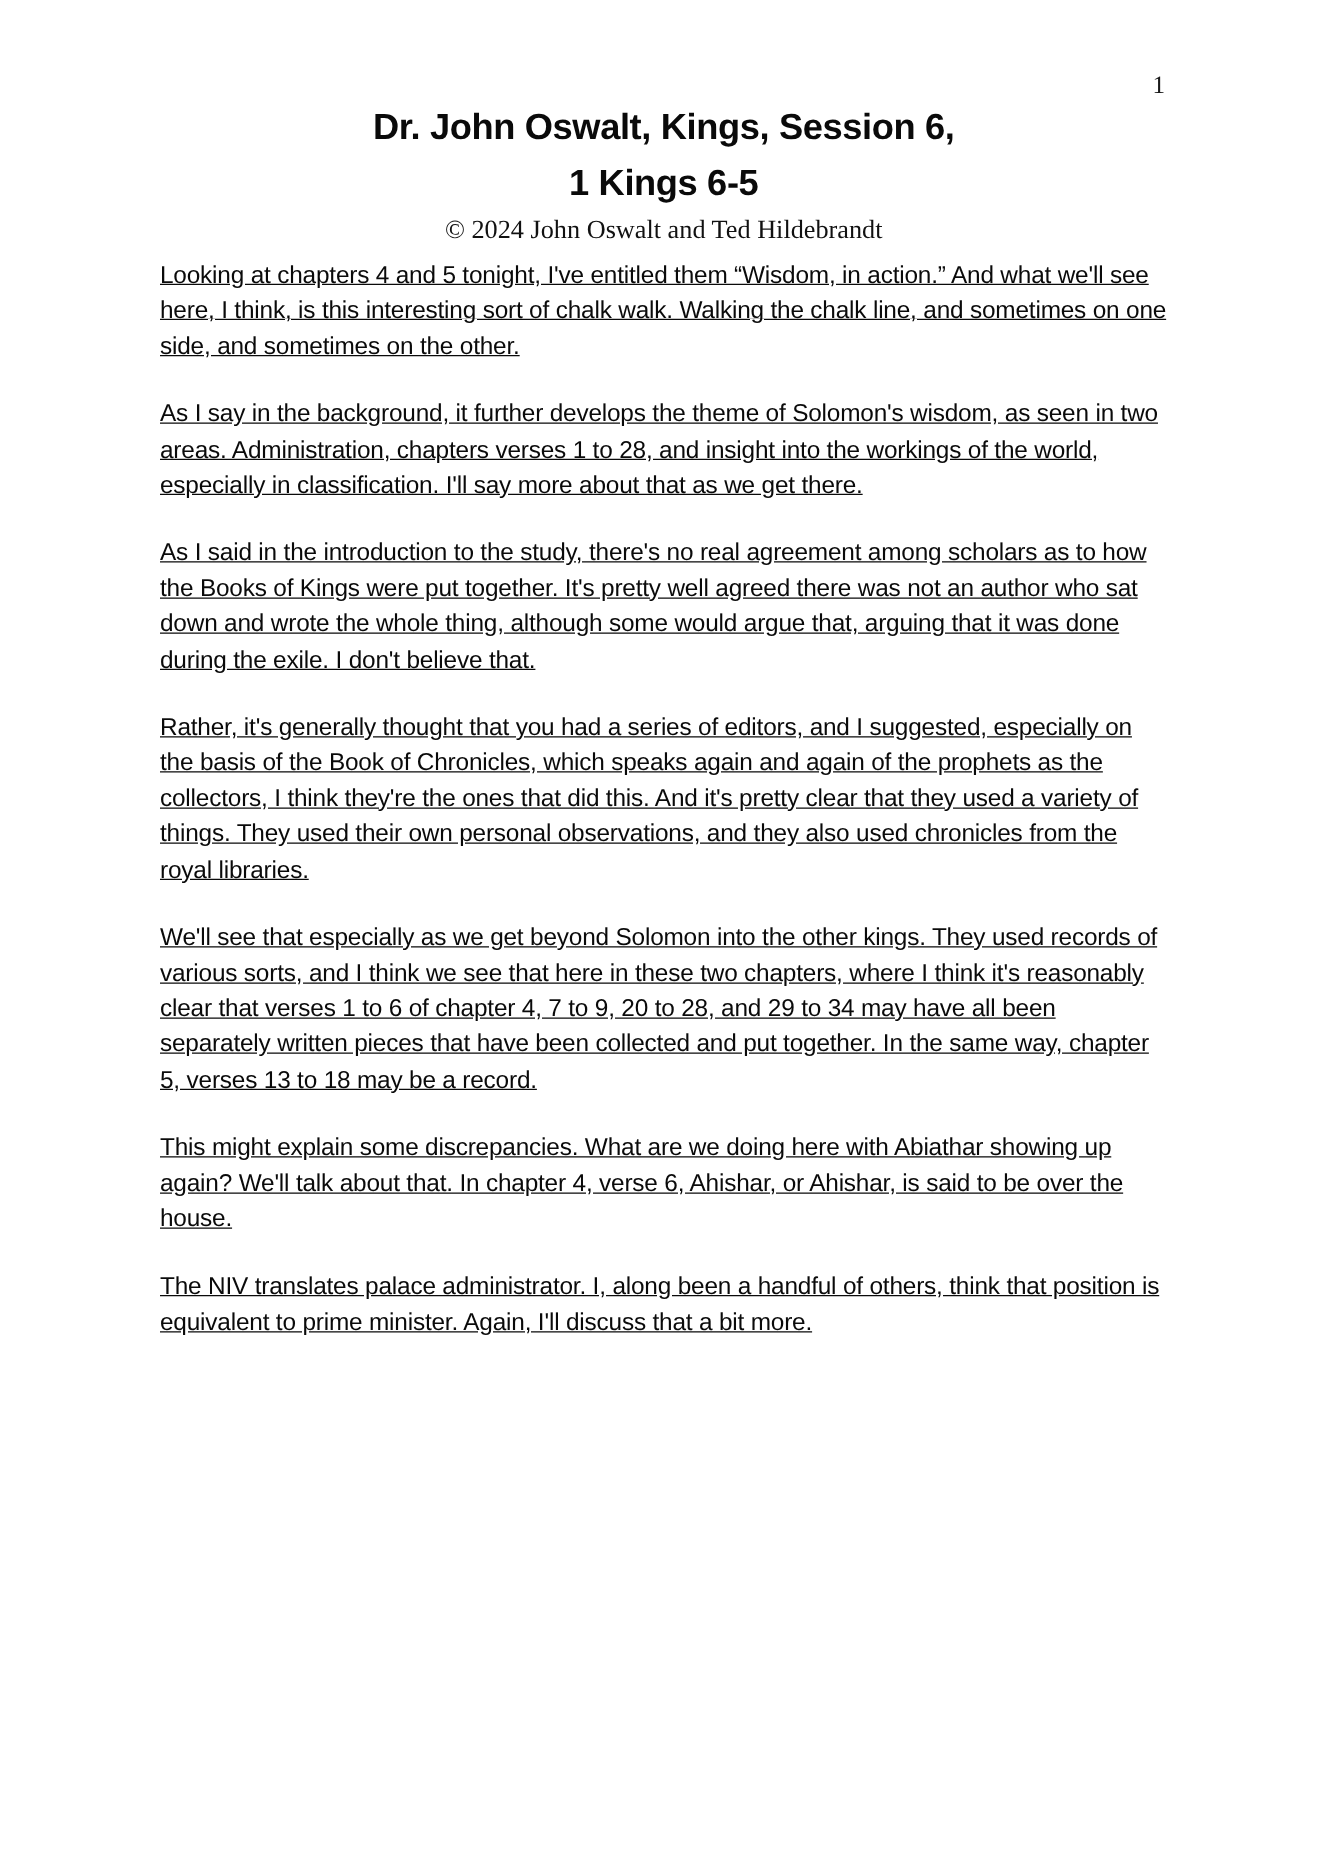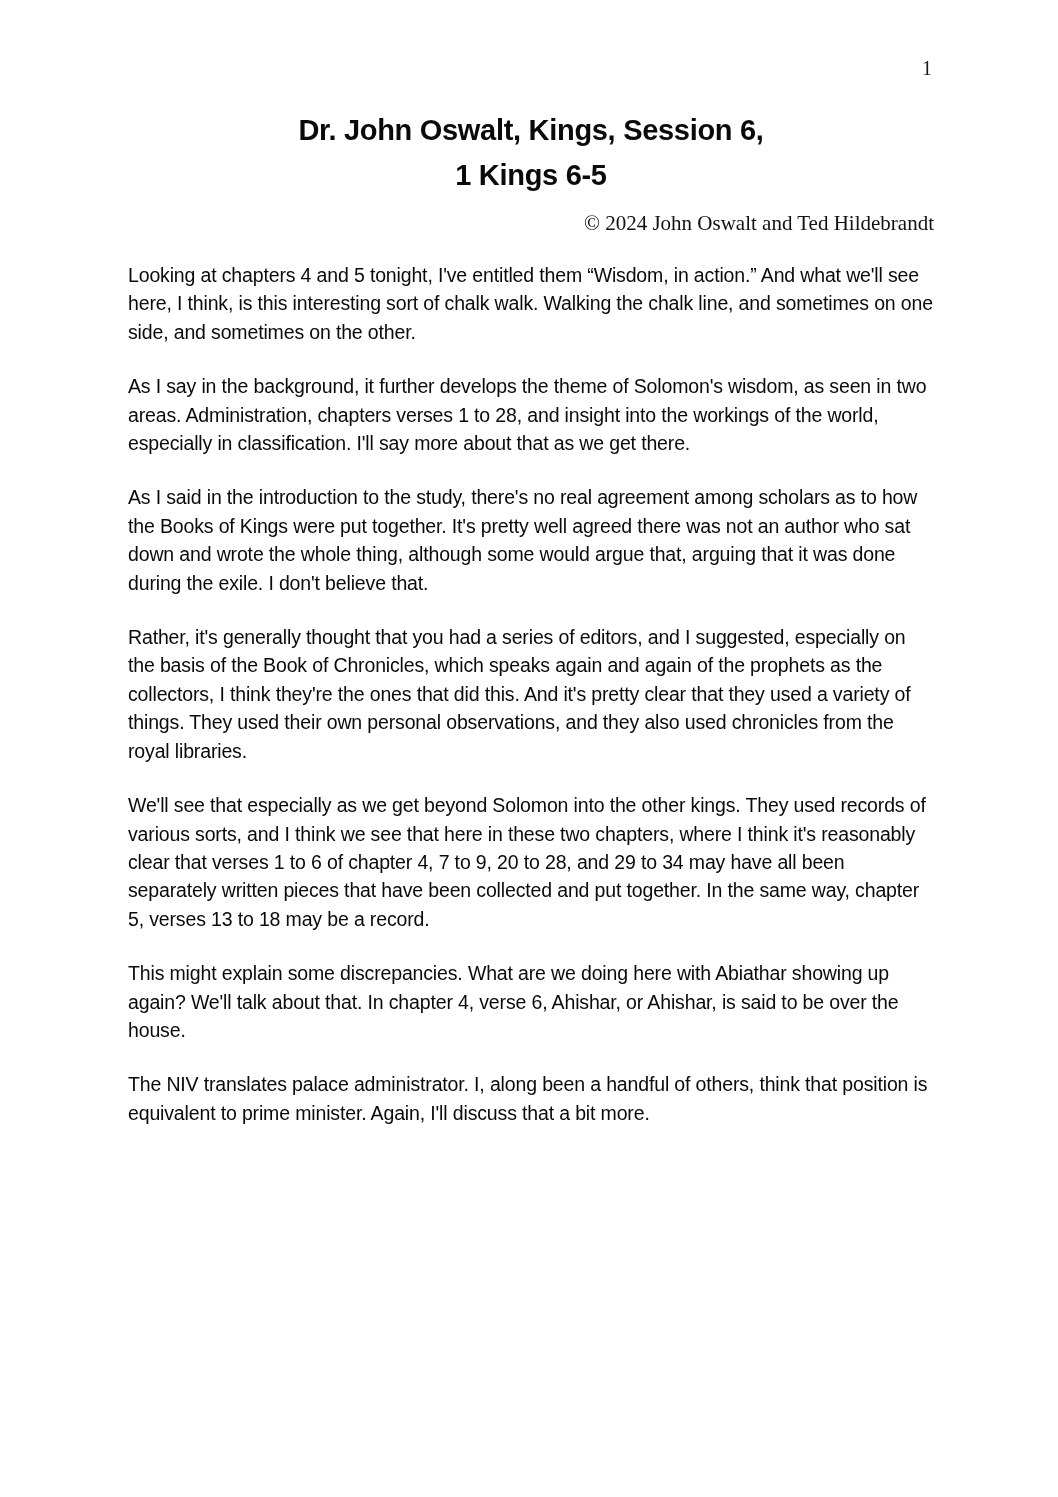--- a/index.html
+++ b/index.html
@@ -23,44 +23,45 @@
     font-size: 20px;
     color: #1a1a1a;
   }
   .doc {
     position: absolute;
     left: 128px;
     top: 0;
     width: 806px;
   }
   .title-block {
-    margin-top: 108px;
+    margin-top: 80px;
     text-align: center;
     font-family: "Liberation Sans", sans-serif;
     font-weight: bold;
     font-size: 29px;
     line-height: 45px;
     letter-spacing: -0.3px;
     color: #0a0a0a;
   }
   .copyright {
-    text-align: right;
+    text-align: center;
     font-family: "Liberation Serif", serif;
     font-size: 21px;
     line-height: 26px;
-    margin-top: 12px;
+    margin-top: 0px;
     color: #111111;
   }
   .body-text {
-    margin-top: 25px;
+    margin-top: 10px;
     font-family: "Liberation Sans", sans-serif;
     font-size: 19.5px;
     line-height: 28.4px;
     letter-spacing: -0.15px;
     color: #0a0a0a;
+    text-decoration: underline;
   }
   .body-text p {
     margin: 0 0 26px 0;
     text-align: left;
   }
 </style>
 </head>
 <body>
 
 <div class="page">

